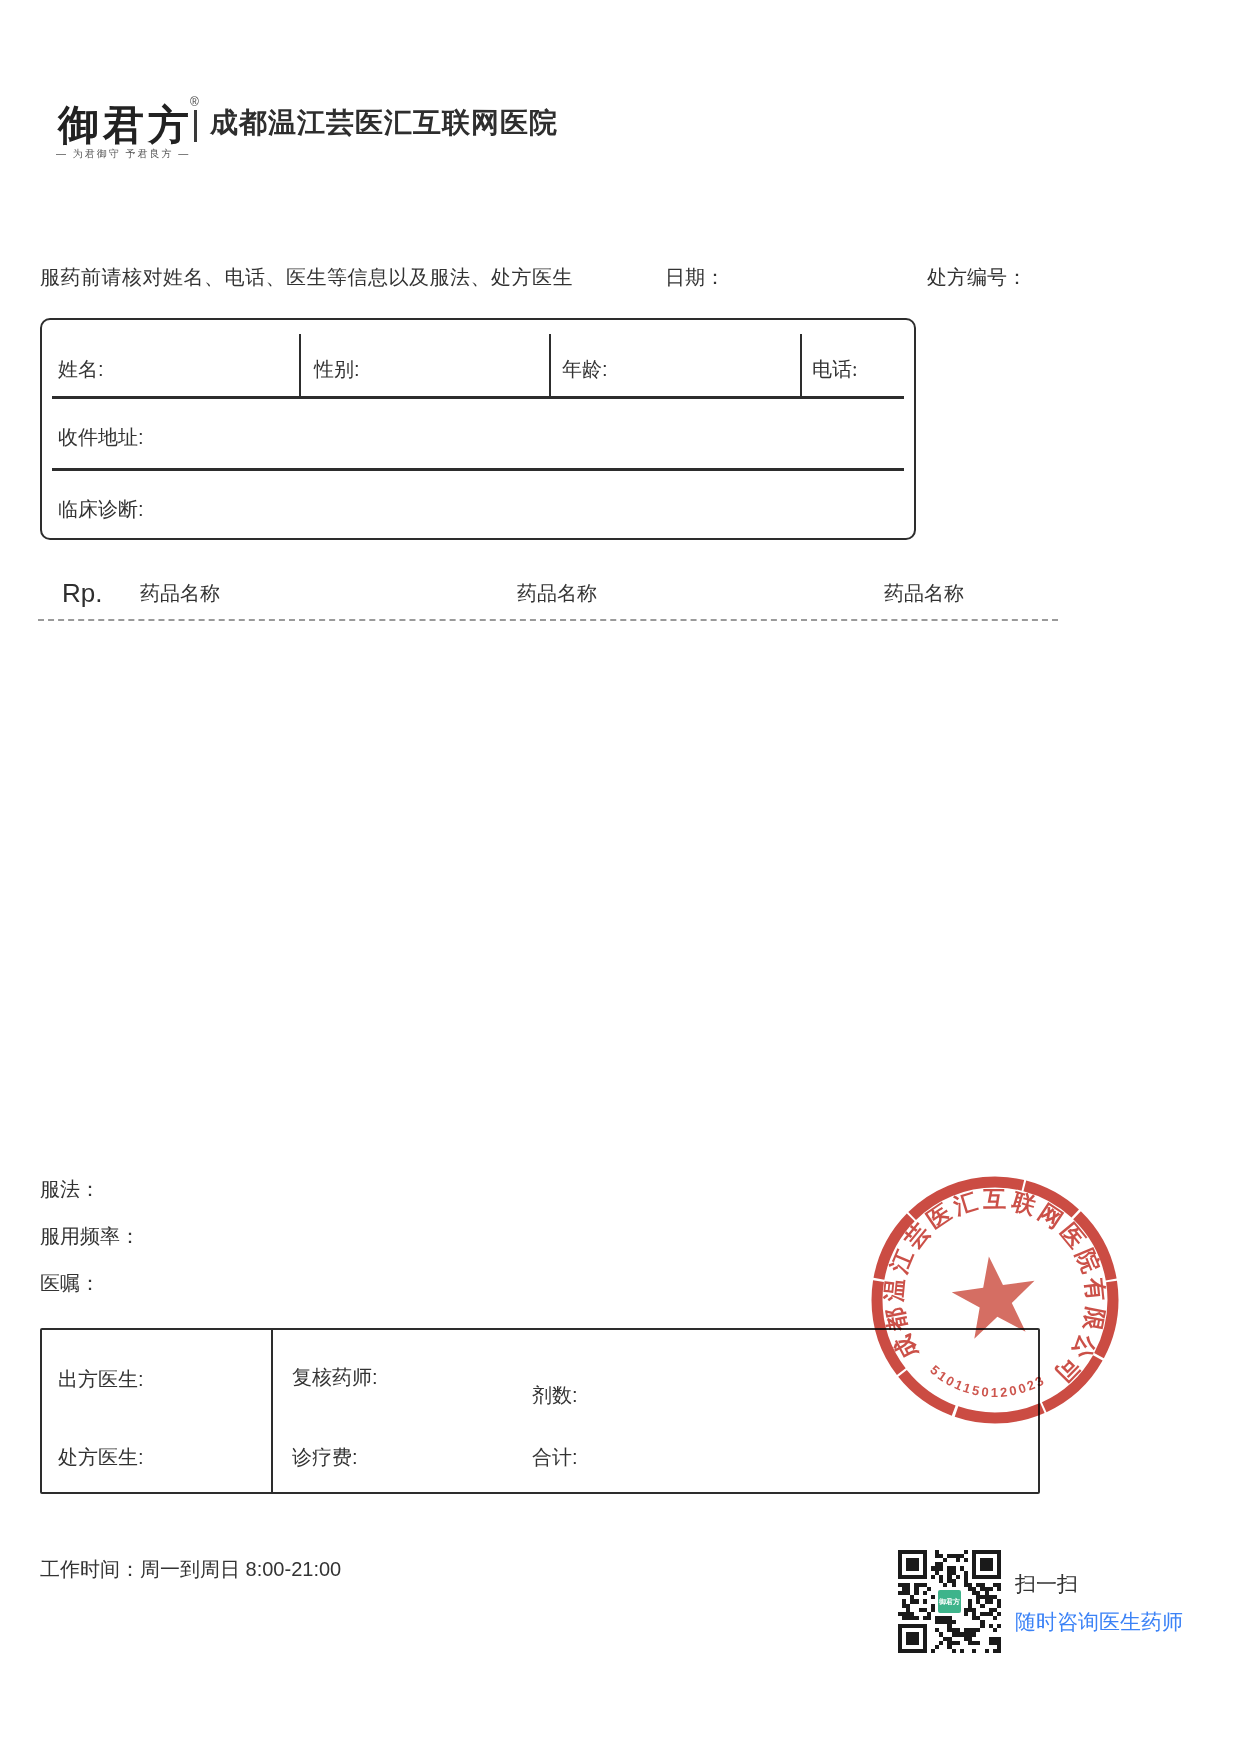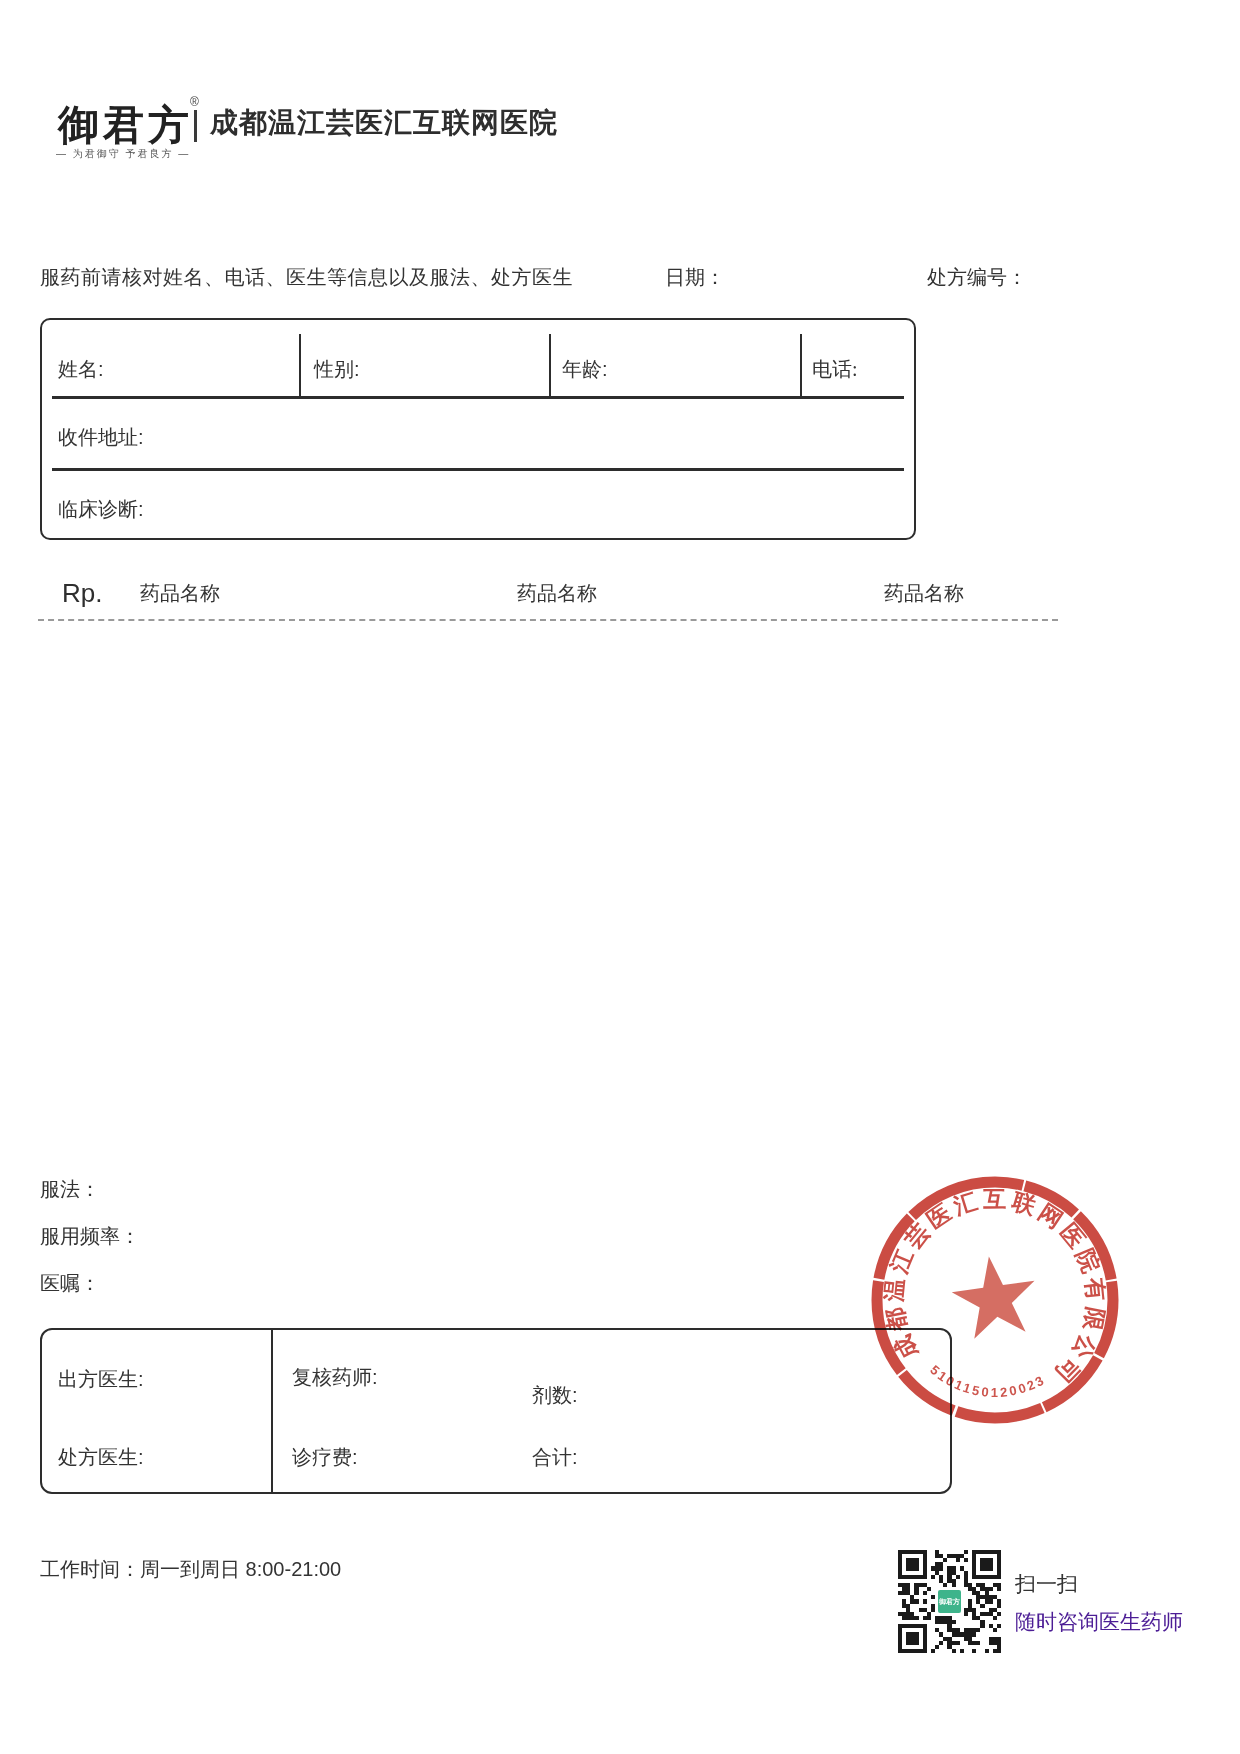--- a/index.html
+++ b/index.html
@@ -48,38 +48,38 @@
   
   .usage-lbl{ position:absolute; left:40px; font-size:20px; color:#333; }
   .u1{ top:1176px; } .u2{ top:1223px; } .u3{ top:1270px; }
   
   .stamp{
     position:absolute; left:845px; top:1150px; width:300px; height:300px;
     mix-blend-mode:multiply; opacity:0.93; filter:blur(0.4px); z-index:5; pointer-events:none;
   }
   
   .sig-box{
-    position:absolute; left:40px; top:1328px; width:912px; height:166px;
-    border:2.5px solid #2d2d2d; border-radius:12px;
+    position:absolute; left:40px; top:1328px; width:1000px; height:166px;
+    border:2.5px solid #2d2d2d; border-radius:2px;
   }
   .sig-box .lbl{ position:absolute; font-size:20px; color:#333; }
   .sig-vdiv{ position:absolute; left:229px; top:0; width:2px; height:100%; background:#2d2d2d; }
   .s11{ left:16px; top:36px; } .s12{ left:250px; top:34px; } .s13{ left:490px; top:52px; }
   .s21{ left:16px; top:114px; } .s22{ left:250px; top:114px; } .s23{ left:490px; top:114px; }
   
   .f-line{ position:absolute; left:40px; font-size:20px; color:#333; }
   .f1{ top:1556px; } .f2{ top:1590px; } .f3{ top:1624px; }
   .qr-wrap{ position:absolute; left:898px; top:1550px; width:103px; height:103px; }
   .qr-center{
     position:absolute; left:38px; top:38px; width:27px; height:27px; background:#3eb48b;
     border:2px solid #fff; border-radius:4px; color:#fff; font-size:7px; font-weight:bold;
     display:flex; align-items:center; justify-content:center; letter-spacing:0;
   }
   .scan-title{ position:absolute; left:1015px; top:1570px; font-size:21px; color:#333; }
-  .scan-desc{ position:absolute; left:1015px; top:1608px; font-size:21px; color:#4c1d95; }
+  .scan-desc{ position:absolute; left:1015px; top:1608px; font-size:21px; color:#3b82f6; }
 </style>
 </head>
 <body>
 
 <div class="page">
 
   <div>
     <div class="logo-text">御君方</div>
     <div class="logo-reg">®</div>
     <div class="logo-seal-bar"></div>

